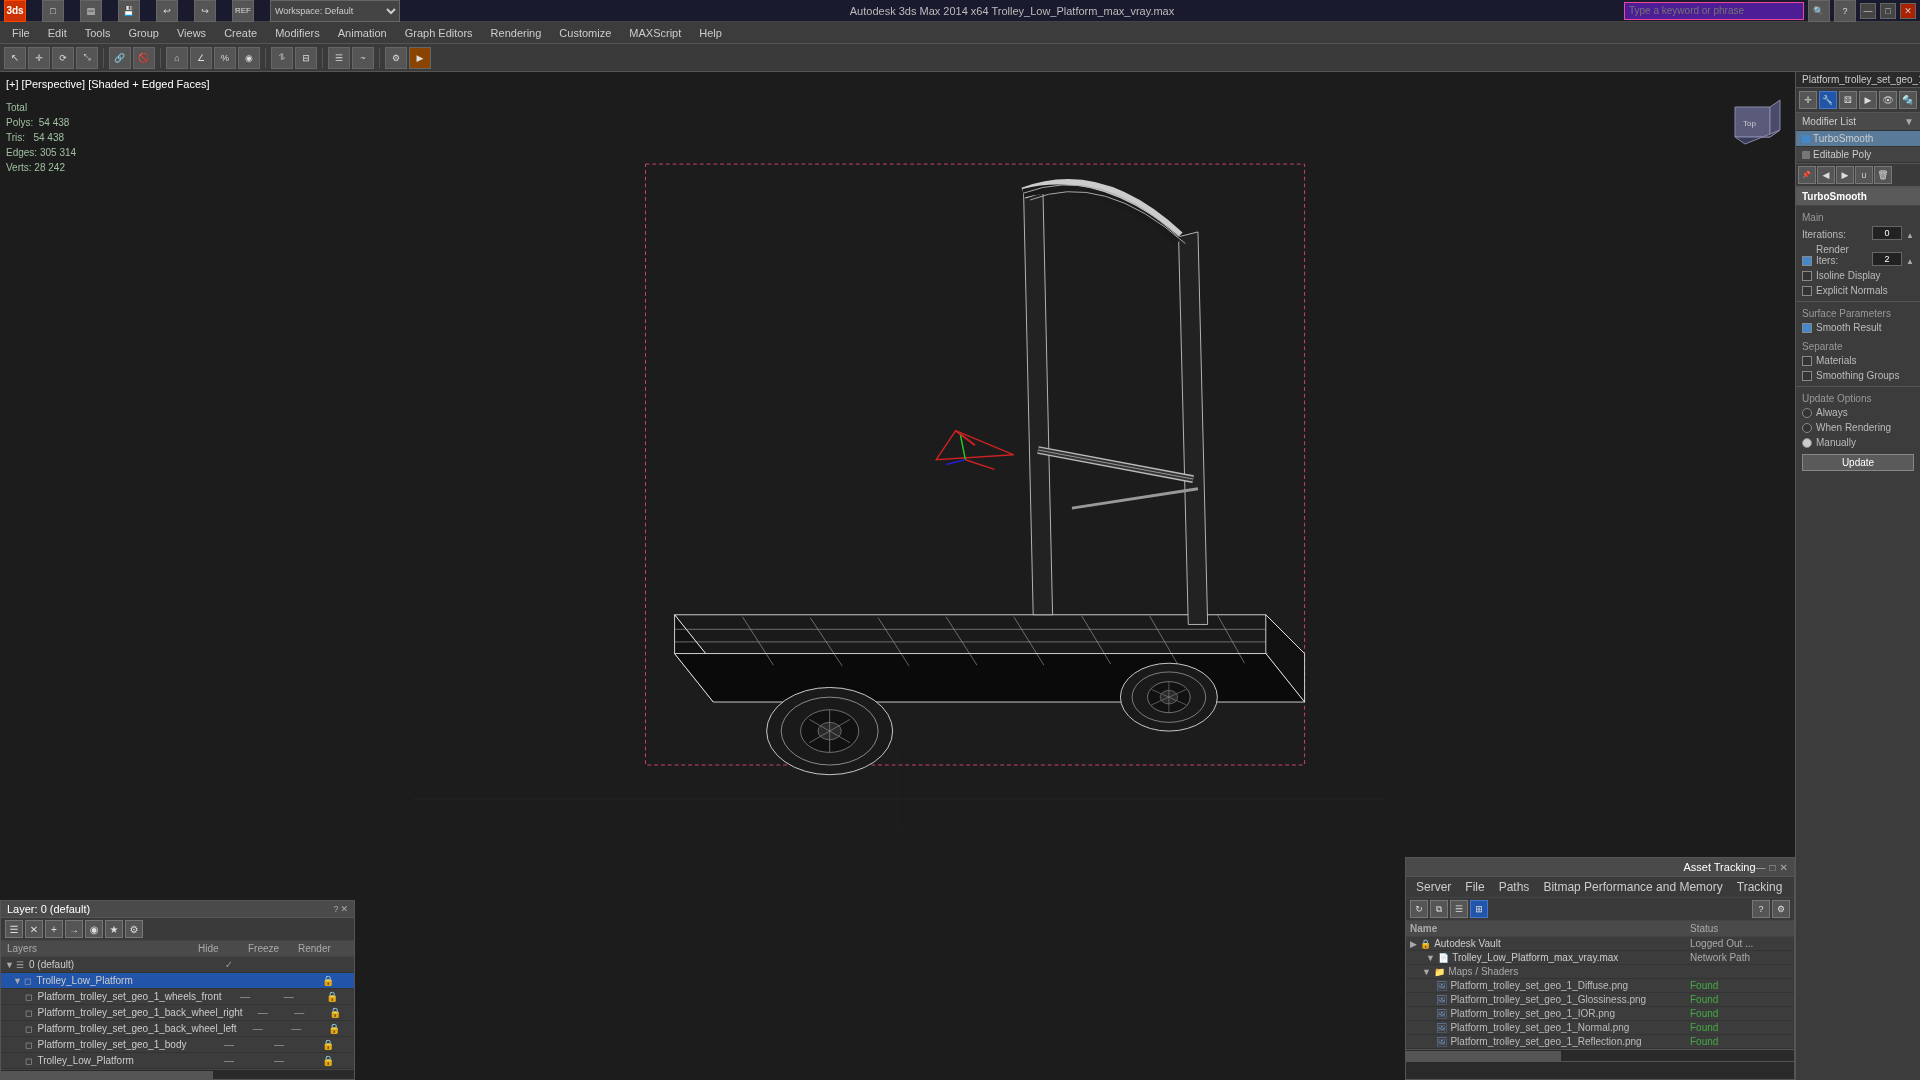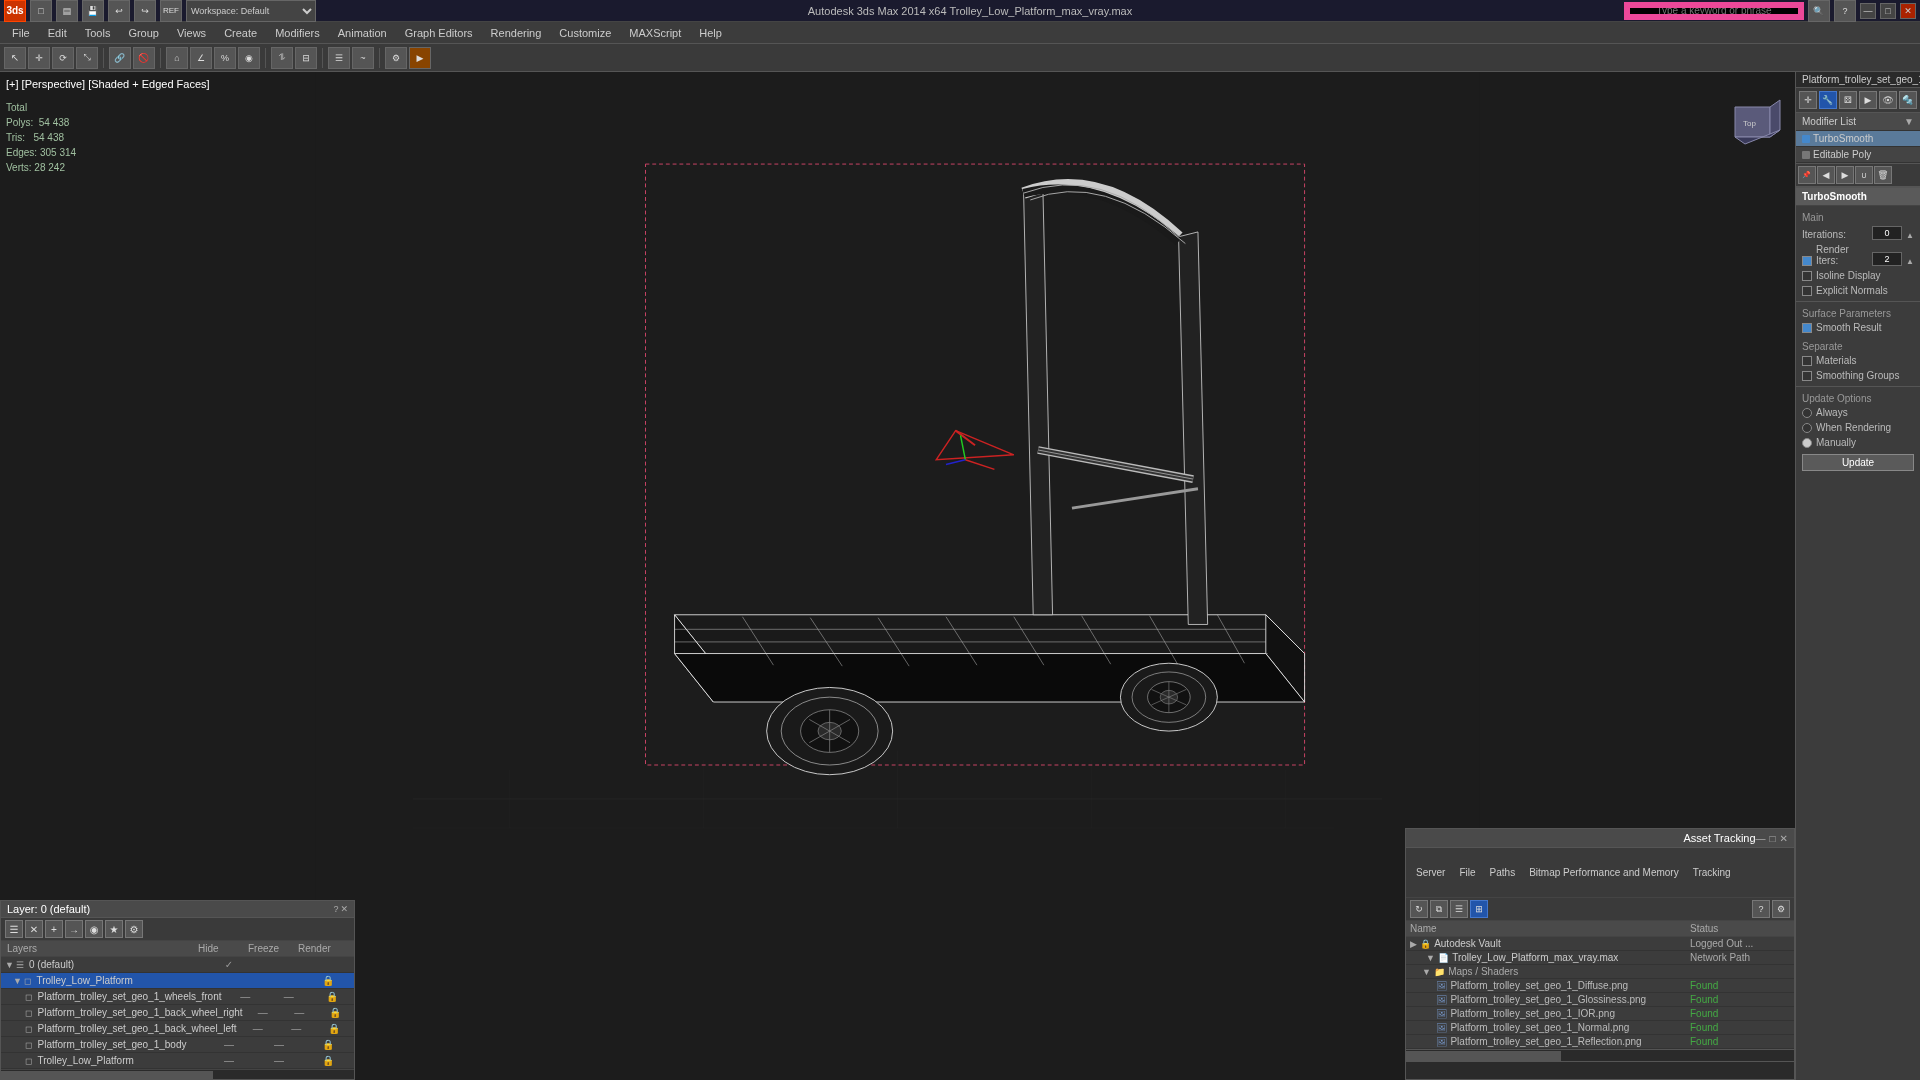--- a/index.html
+++ b/index.html
@@ -3,21 +3,21 @@
   <meta charset="utf-8">
   <style>
     * { margin: 0; padding: 0; box-sizing: border-box; }
     body { width: 1920px; height: 1080px; background: #2b2b2b; font-family: Arial, sans-serif; font-size: 11px; color: #ccc; overflow: hidden; }
 
     
     #title-bar {
       height: 22px; background: #1a1a2e; display: flex; align-items: center; justify-content: space-between;
       border-bottom: 1px solid #444; padding: 0 4px;
     }
-    #title-bar-left { display: flex; align-items: center; gap: 4px; }
+    #title-bar-left { display: flex; align-items: center; gap: 16px; }
     #title-bar-center { color: #bbb; font-size: 11px; flex: 1; text-align: center; }
     #title-bar-right { display: flex; align-items: center; gap: 4px; }
     .tb-btn { width: 16px; height: 16px; background: #444; border: 1px solid #666; cursor: pointer; display: inline-flex; align-items: center; justify-content: center; font-size: 9px; color: #ccc; }
 
     
     #menu-bar {
       height: 22px; background: #3c3c3c; display: flex; align-items: center;
       border-bottom: 1px solid #555; padding: 0 4px; gap: 2px;
     }
     .menu-item { padding: 2px 8px; color: #ccc; cursor: pointer; font-size: 11px; }
@@ -133,40 +133,40 @@
     #asset-panel {
       position: absolute; right: 125px; bottom: 0; width: 380px;
       background: #3c3c3c; border: 1px solid #555;
     }
     #asset-title-bar {
       background: #4a4a4a; padding: 3px 6px; display: flex; align-items: center;
       justify-content: flex-end; border-bottom: 1px solid #555;
     }
     #asset-title { color: #fff; font-size: 11px; }
     #asset-menu-bar {
-      background: #3a3a3a; padding: 18px 4px; display: flex; gap: 2px;
-      border-bottom: 1px solid #444; font-size: 10px;
+      background: #3a3a3a; padding: 2px 4px; display: flex; gap: 2px;
+      border-bottom: 1px solid #444; font-size: 12px;
     }
     .asset-menu { color: #ccc; padding: 1px 6px; cursor: pointer; }
     #asset-toolbar {
       background: #3a3a3a; padding: 2px 4px; display: flex; align-items: center;
       justify-content: space-between; border-bottom: 1px solid #444;
     }
     #asset-toolbar-left { display: flex; gap: 2px; }
     #asset-toolbar-right { display: flex; gap: 2px; }
     .asset-tool-btn {
       width: 18px; height: 18px; background: #555; border: 1px solid #777;
       display: flex; align-items: center; justify-content: center;
       font-size: 9px; cursor: pointer; color: #ddd;
     }
     #asset-cols {
       display: flex; background: #4a4a4a; padding: 2px 4px;
       border-bottom: 1px solid #444; font-size: 10px; color: #aaa;
     }
-    .asset-col-name { flex: 1; }
+    .asset-col-name { flex: 1; font-weight: bold; }
     .asset-col-status { width: 100px; }
     #asset-content { max-height: 130px; overflow-y: auto; }
     .asset-row {
       display: flex; align-items: center; padding: 1px 4px;
       border-bottom: 1px solid #333; font-size: 10px;
     }
     .asset-row.group { color: #ccc; }
     .asset-row.file { color: #ccc; padding-left: 20px; }
     .asset-row.sub { padding-left: 16px; color: #aaa; }
     .asset-row.item { padding-left: 30px; color: #bbb; }
@@ -179,21 +179,21 @@
     #layers-scrollbar { height: 12px; background: #2a2a2a; }
 
     .right-panel-icons {
       display: flex; justify-content: space-around; padding: 3px 2px;
       background: #3a3a3a; border-bottom: 1px solid #555;
     }
     .rp-icon { width: 18px; height: 18px; background: #555; border: 1px solid #777; display: flex; align-items: center; justify-content: center; font-size: 9px; cursor: pointer; color: #ddd; }
 
     .icon-btn { width: 22px; height: 22px; background: #555; border: 1px solid #666; display: inline-flex; align-items: center; justify-content: center; font-size: 9px; color: #ddd; cursor: pointer; }
 
-    .search-box { height: 18px; background: #000000; border: 6px solid #ec4899; color: #ccc; font-size: 10px; padding: 0 4px; width: 180px; text-align: center; }
+    .search-box { height: 18px; background: #4c1d95; border: 1px solid #ec4899; color: #ccc; font-size: 10px; padding: 0 4px; width: 180px; }
   </style>
 </head>
 <body>
 
 <div id="title-bar">
   <div id="title-bar-left">
     <div class="icon-btn" style="background:#cc3300; border-color:#ff4400; font-weight:bold; font-size:10px; color:#fff;">3ds</div>
     <div class="icon-btn">□</div>
     <div class="icon-btn">▤</div>
     <div class="icon-btn">💾</div>

